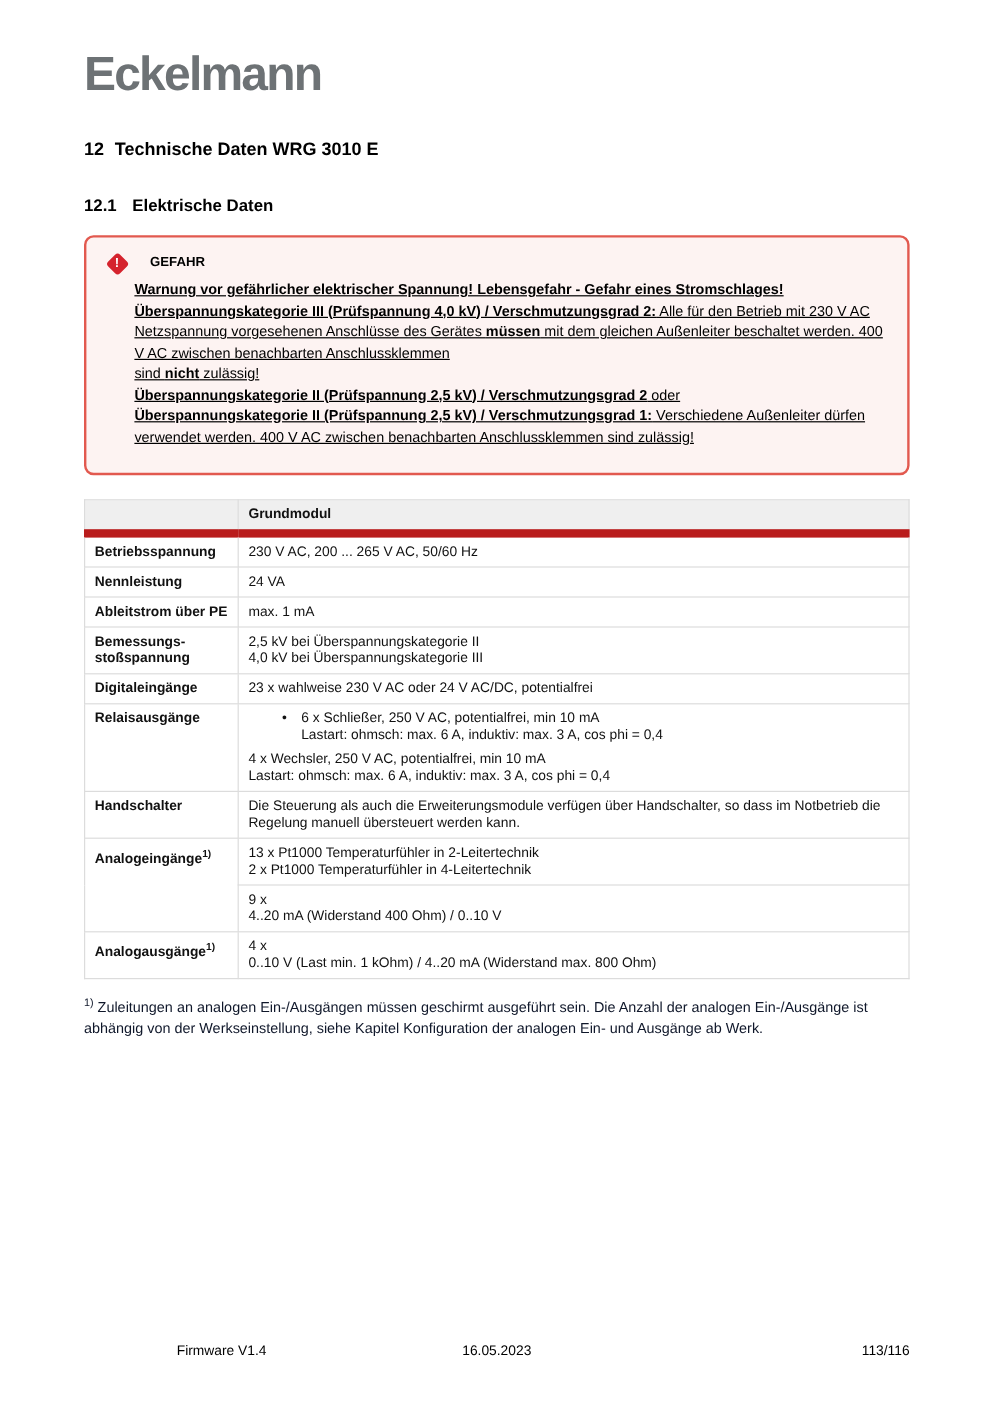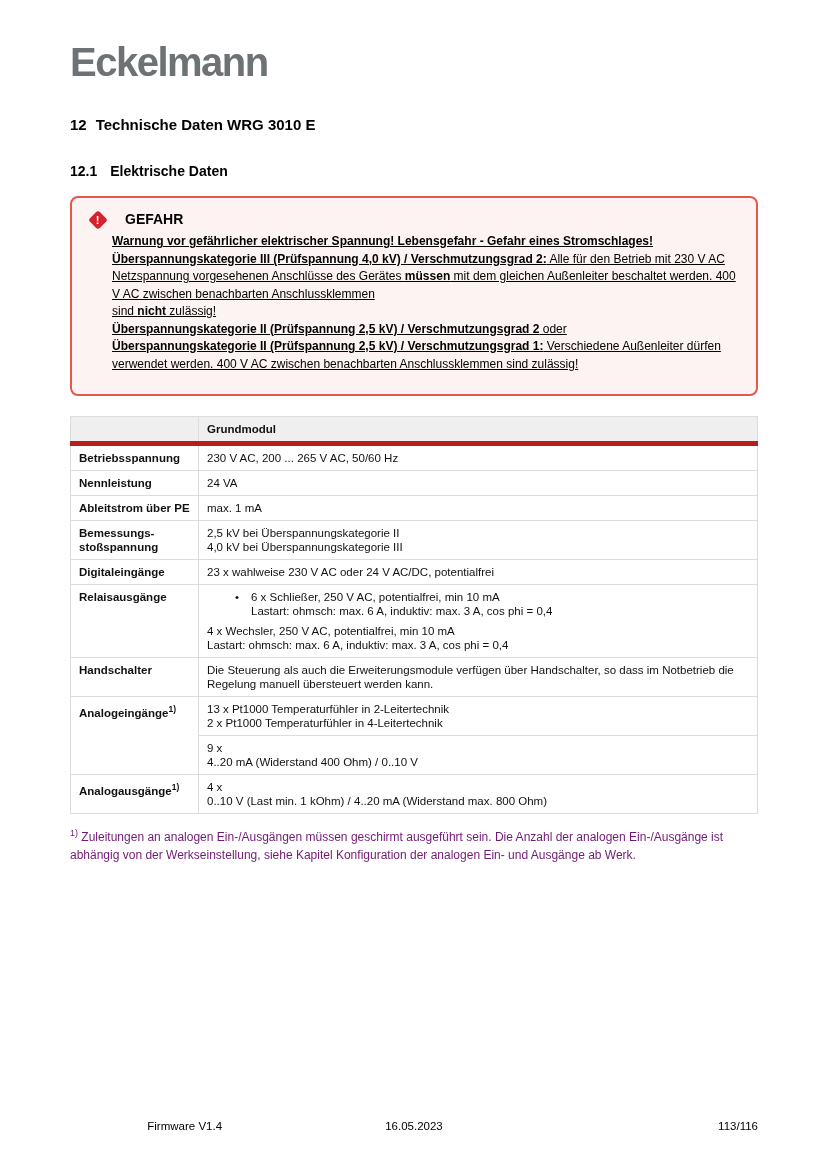--- a/index.html
+++ b/index.html
@@ -56,21 +56,21 @@
     margin: 2px 3px 0 1px;
     flex: 0 0 auto;
   }
   .danger-diamond .excl {
     transform: rotate(-45deg);
     color: #fff;
     font-weight: bold;
     font-size: 11px;
     line-height: 1;
   }
-  .danger-title { font-weight: bold; font-size: 14px; margin-left: 17px; color: #000; }
+  .danger-title { font-weight: bold; font-size: 11px; margin-left: 17px; color: #000; }
   .danger-text {
     margin: 6px 0 0 22px;
     font-size: 12px;
     line-height: 17.5px;
     max-width: 642px;
     color: #000;
     text-decoration: underline;
   }
 
   table.spec {
@@ -85,35 +85,35 @@
   table.spec th, table.spec td {
     border: 1px solid #dcdcdc;
     text-align: left;
     vertical-align: top;
     padding: 5px 8px 5px 8px;
   }
   table.spec thead th {
     background: #efefef;
     font-weight: bold;
     height: 26px;
-    border-bottom: 5px solid #b91c1c;
+    border-bottom: 7px solid #b91c1c;
   }
   table.spec td.lbl { font-weight: bold; }
   table.spec sup { font-size: 8.5px; vertical-align: super; }
   .cell-gap { height: 6px; }
   .bullet-item { display: flex; margin-left: 28px; }
   .bullet-item .bullet { flex: 0 0 16px; }
   .row-handschalter td.val { padding-right: 20px; }
 
   .footnote {
     margin-top: 11px;
     font-size: 12px;
     line-height: 17.5px;
     max-width: 690px;
-    color: #701a75;
+    color: #0f172a;
   }
   .footnote sup { font-size: 9px; }
 
   .page-footer {
     position: absolute;
     left: 70px; right: 69px;
     top: 1120px;
     display: flex;
     font-size: 11.5px;
     color: #000;

